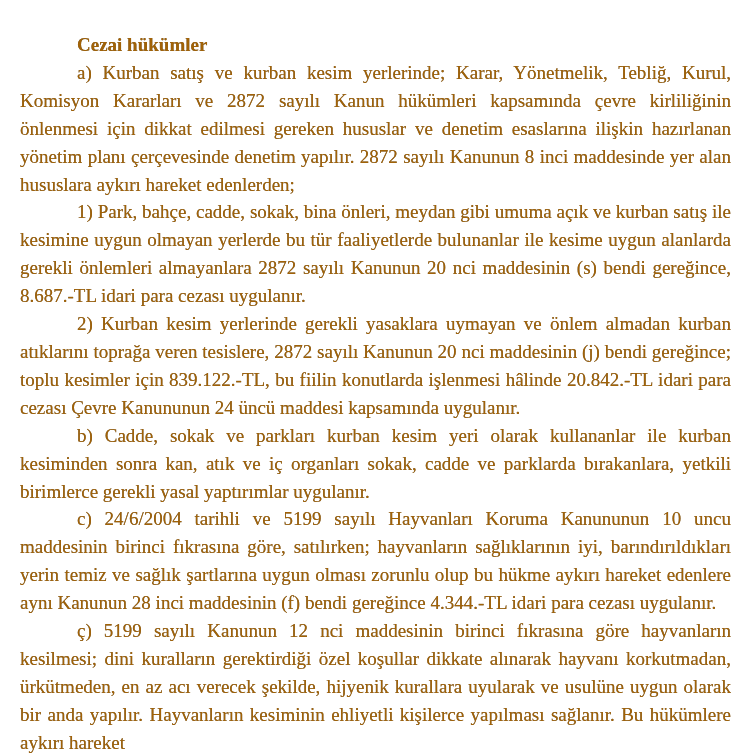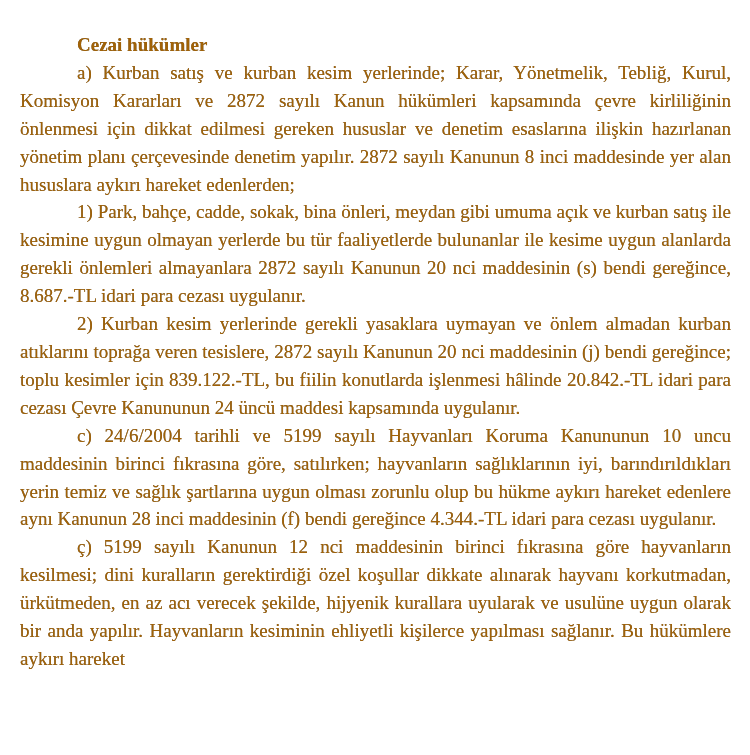--- a/index.html
+++ b/index.html
@@ -44,18 +44,19 @@
 
   <p class="heading">Cezai hükümler</p>
 
 
   <p class="para">a) Kurban satış ve kurban kesim yerlerinde; Karar, Yönetmelik, Tebliğ, Kurul, Komisyon Kararları ve 2872 sayılı Kanun hükümleri kapsamında çevre kirliliğinin önlenmesi için dikkat edilmesi gereken hususlar ve denetim esaslarına ilişkin hazırlanan yönetim planı çerçevesinde denetim yapılır. 2872 sayılı Kanunun 8 inci maddesinde yer alan hususlara aykırı hareket edenlerden;</p>
 
   <p class="para">1) Park, bahçe, cadde, sokak, bina önleri, meydan gibi umuma açık ve kurban satış ile kesimine uygun olmayan yerlerde bu tür faaliyetlerde bulunanlar ile kesime uygun alanlarda gerekli önlemleri almayanlara 2872 sayılı Kanunun 20 nci maddesinin (s) bendi gereğince, 8.687.-TL idari para cezası uygulanır.</p>
 
   <p class="para">2) Kurban kesim yerlerinde gerekli yasaklara uymayan ve önlem almadan kurban atıklarını toprağa veren tesislere, 2872 sayılı Kanunun 20 nci maddesinin (j) bendi gereğince; toplu kesimler için 839.122.-TL, bu fiilin konutlarda işlenmesi hâlinde 20.842.-TL idari para cezası Çevre Kanununun 24 üncü maddesi kapsamında uygulanır.</p>
 
+  <p class="para">b) Cadde, sokak ve parkları kurban kesim yeri olarak kullananlar ile kurban kesiminden sonra kan, atık ve iç organları sokak, cadde ve parklarda bırakanlara, yetkili birimlerce gerekli yasal yaptırımlar uygulanır.</p>
 
   <p class="para">c) 24/6/2004 tarihli ve 5199 sayılı Hayvanları Koruma Kanununun 10 uncu maddesinin birinci fıkrasına göre, satılırken; hayvanların sağlıklarının iyi, barındırıldıkları yerin temiz ve sağlık şartlarına uygun olması zorunlu olup bu hükme aykırı hareket edenlere aynı Kanunun 28 inci maddesinin (f) bendi gereğince 4.344.-TL idari para cezası uygulanır.</p>
 
   <p class="para">ç) 5199 sayılı Kanunun 12 nci maddesinin birinci fıkrasına göre hayvanların kesilmesi; dini kuralların gerektirdiği özel koşullar dikkate alınarak hayvanı korkutmadan, ürkütmeden, en az acı verecek şekilde, hijyenik kurallara uyularak ve usulüne uygun olarak bir anda yapılır. Hayvanların kesiminin ehliyetli kişilerce yapılması sağlanır. Bu hükümlere aykırı hareket</p>
 
 </div>
 
 </body></html>

